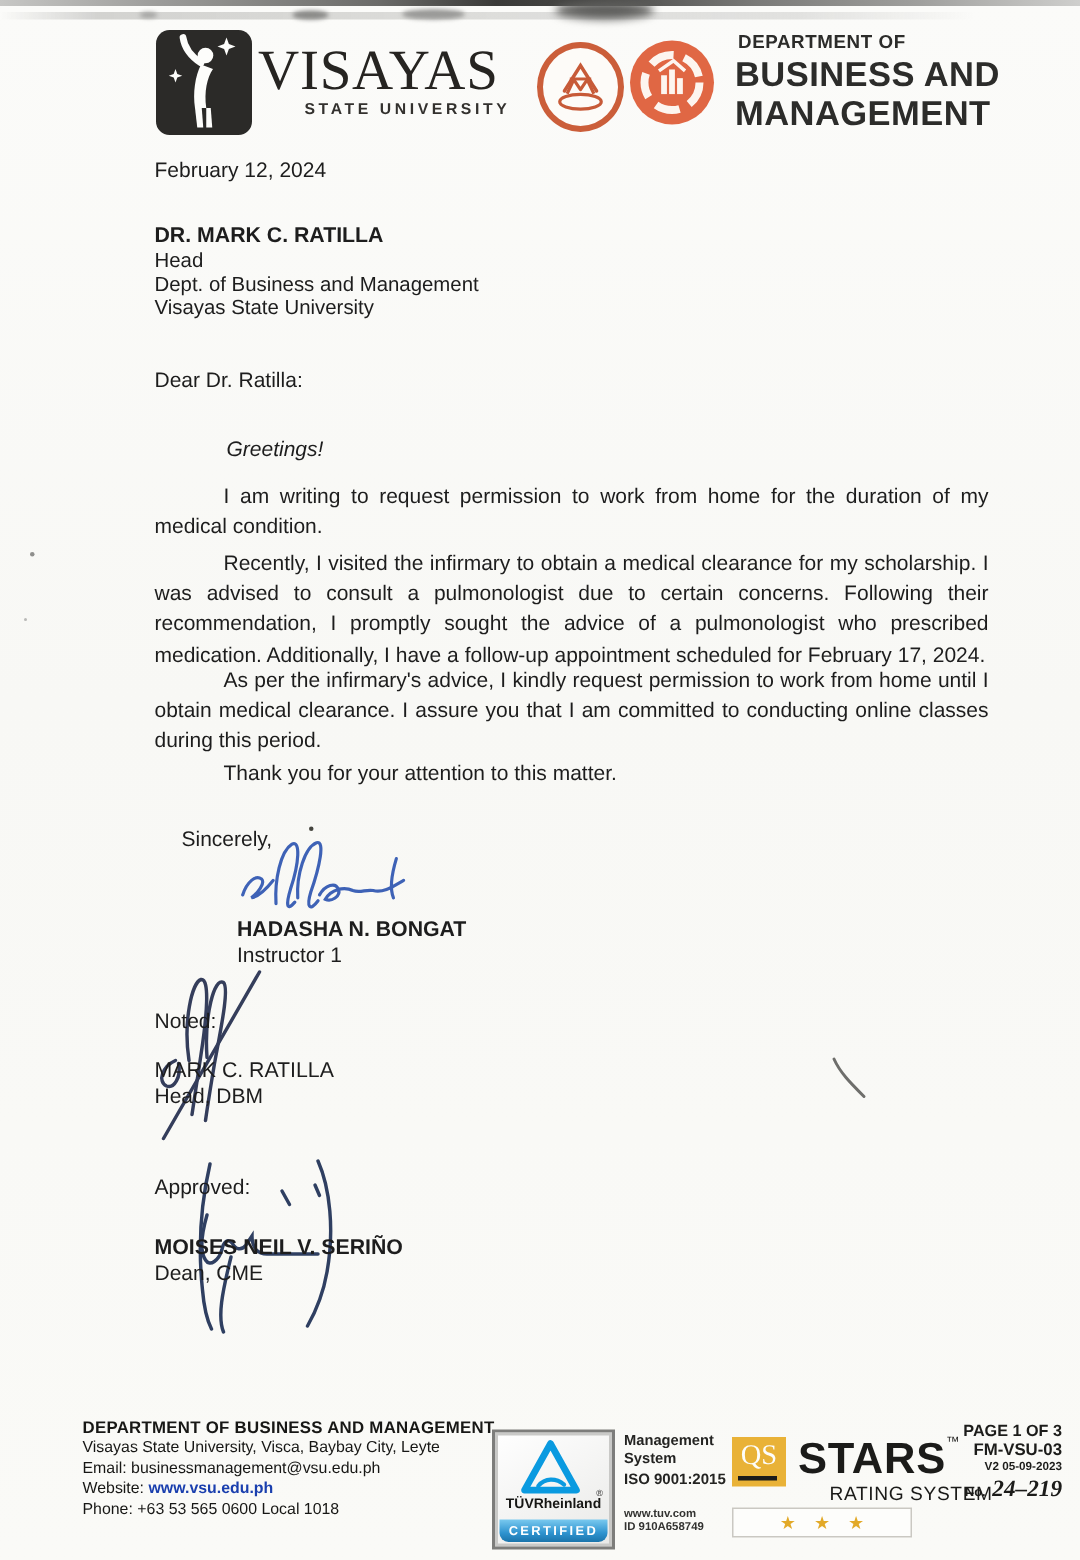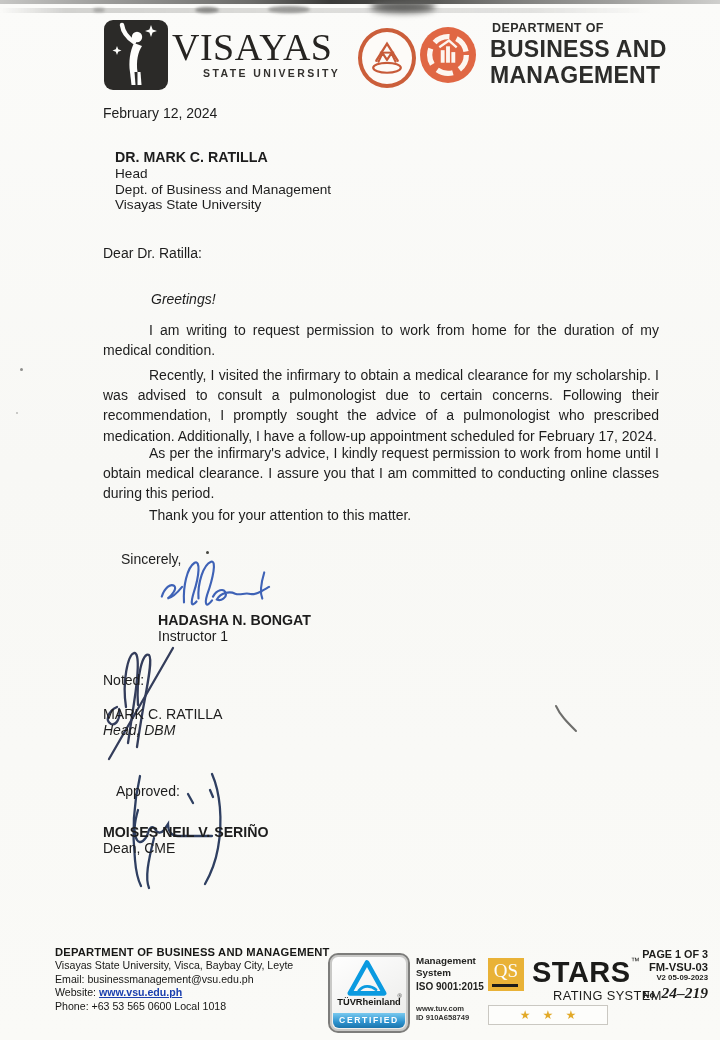--- a/index.html
+++ b/index.html
@@ -31,49 +31,49 @@
   .vsu-name{top:28px;left:172px;font-family:"Liberation Serif",serif;font-size:38px;letter-spacing:.5px;color:#262421;line-height:1;}
   .vsu-sub{top:67px;left:203px;font-size:10.5px;letter-spacing:2.4px;color:#33312e;font-weight:bold;}
   .bm-circle1{top:28px;left:358px;width:50px;height:52px;border:4px solid #cb5e3a;border-radius:50%;background:#fdfbf8;}
   .bm-circle2{top:27px;left:420px;width:56px;height:56px;border-radius:50%;background:#e06744;}
   .dept-l1{top:21px;left:492px;font-size:12.5px;font-weight:bold;letter-spacing:.4px;color:#2c2c2a;}
   .dept-l2{top:36px;left:490px;font-size:23px;font-weight:bold;letter-spacing:.3px;color:#2c2c2a;}
   .dept-l3{top:62px;left:490px;font-size:23px;font-weight:bold;letter-spacing:.3px;color:#2c2c2a;}
   
   .t14{font-size:14px;}
   .date{top:105px;left:103px;}
-  .recipient{top:150px;left:103px;font-size:13.6px;line-height:15.8px;margin-left:12px;}
+  .recipient{top:150px;left:103px;font-size:13.6px;line-height:15.8px;}
   .recipient .rname{font-weight:bold;font-size:14.2px;}
   .salutation{top:245px;left:103px;}
   .greeting{top:291px;left:151px;font-style:italic;}
   .para{left:103px;width:556px;font-size:14px;line-height:20.2px;text-align:justify;text-indent:46px;}
   .p1{top:320px;}
   .p2{top:365px;}
   .p3{top:443px;}
   .p4{top:505px;text-align:left;}
   .closing{top:551px;left:121px;}
   .sender-name{top:612px;left:158px;font-weight:bold;font-size:14.2px;}
   .sender-title{top:628px;left:158px;}
   .noted-label{top:672px;left:103px;}
   .noted-name{top:706px;left:103px;font-size:14.2px;}
-  .noted-title{top:722px;left:103px;font-style:italic;}
-  .approved-label{top:783px;left:116px;text-align:right;}
+  .noted-title{top:722px;left:103px;}
+  .approved-label{top:783px;left:103px;text-align:right;}
   .approved-name{top:824px;left:103px;font-weight:bold;font-size:14.2px;}
   .approved-title{top:840px;left:103px;}
   .sig{pointer-events:none;}
   .sig-bongat{top:556px;left:150px;}
   .sig-ratilla{top:645px;left:92px;}
   .sig-serino{top:768px;left:110px;}
   .stray-mark{top:703px;left:552px;}
   
   .f-left{top:946px;left:55px;font-size:10.6px;line-height:13.4px;color:#171715;}
   .f-left .f-title{font-weight:bold;font-size:11.2px;letter-spacing:.2px;}
   .f-left b{font-weight:normal;}
-  .f-link{color:#1a3fae;text-decoration:underline;font-weight:bold;}
-  .tuv{top:953px;left:328px;width:78px;height:76px;border:2px solid #7d7d7b;border-radius:10px;
+  .f-link{color:#1a3fae;font-weight:bold;}
+  .tuv{top:953px;left:328px;width:78px;height:76px;border:2px solid #7d7d7b;border-radius:0;
        background:linear-gradient(150deg,#ffffff,#e9e9e7);box-shadow:inset 0 0 0 2px #c9c9c7;}
   .tuv-brand{position:absolute;top:42px;left:0;width:100%;text-align:center;font-size:9.3px;font-weight:bold;color:#161614;}
   .tuv-band{position:absolute;left:3px;right:3px;bottom:3px;height:15px;border-radius:0 0 6px 6px;
        background:linear-gradient(180deg,#79c9ef 0%,#2e93cf 60%,#1b74ab 100%);
        color:#fff;font-size:8.6px;font-weight:bold;letter-spacing:1.6px;text-align:center;line-height:15px;}
   .tuv-r{position:absolute;top:38px;right:6px;font-size:6px;color:#333;}
   .mgmt{top:955px;left:416px;font-size:9.8px;font-weight:bold;color:#242422;line-height:11.5px;}
   .iso{top:981px;left:416px;font-size:10px;font-weight:bold;color:#242422;}
   .tuv-url{top:1005px;left:416px;font-size:7.6px;font-weight:bold;color:#333331;line-height:8.8px;}
   .qs-square{top:958px;left:488px;width:36px;height:33px;background:#e9b237;}

